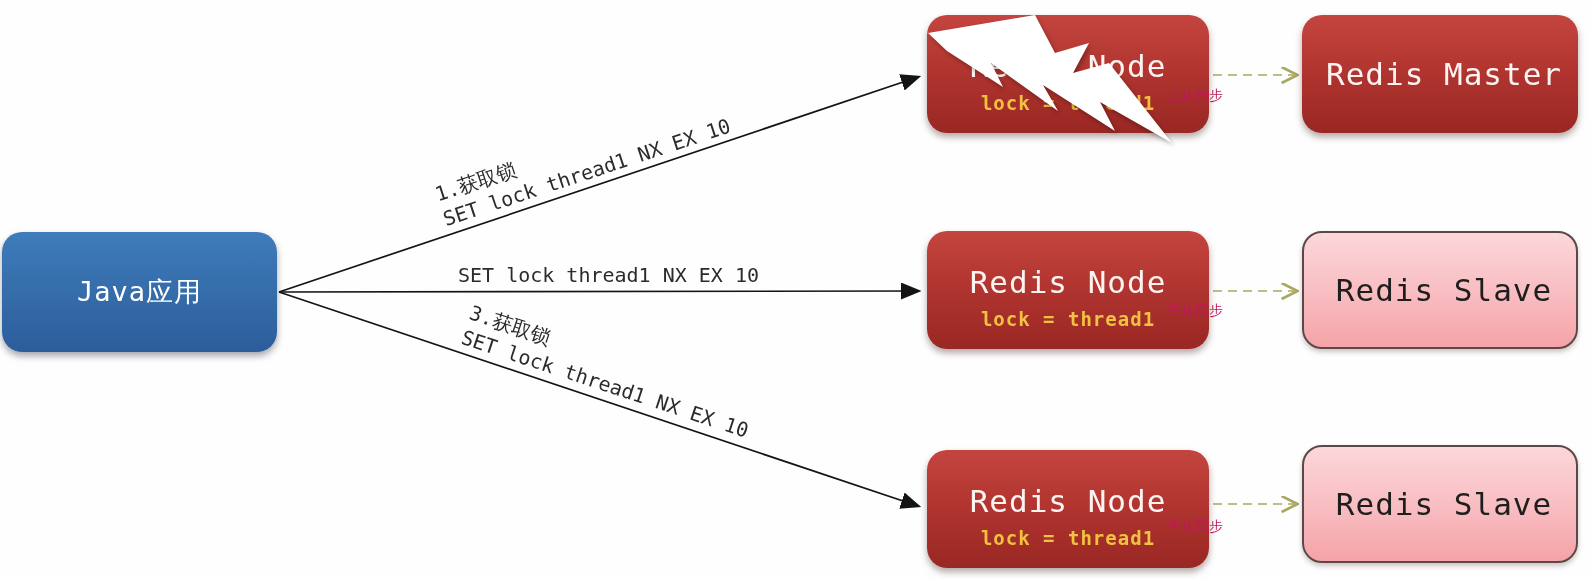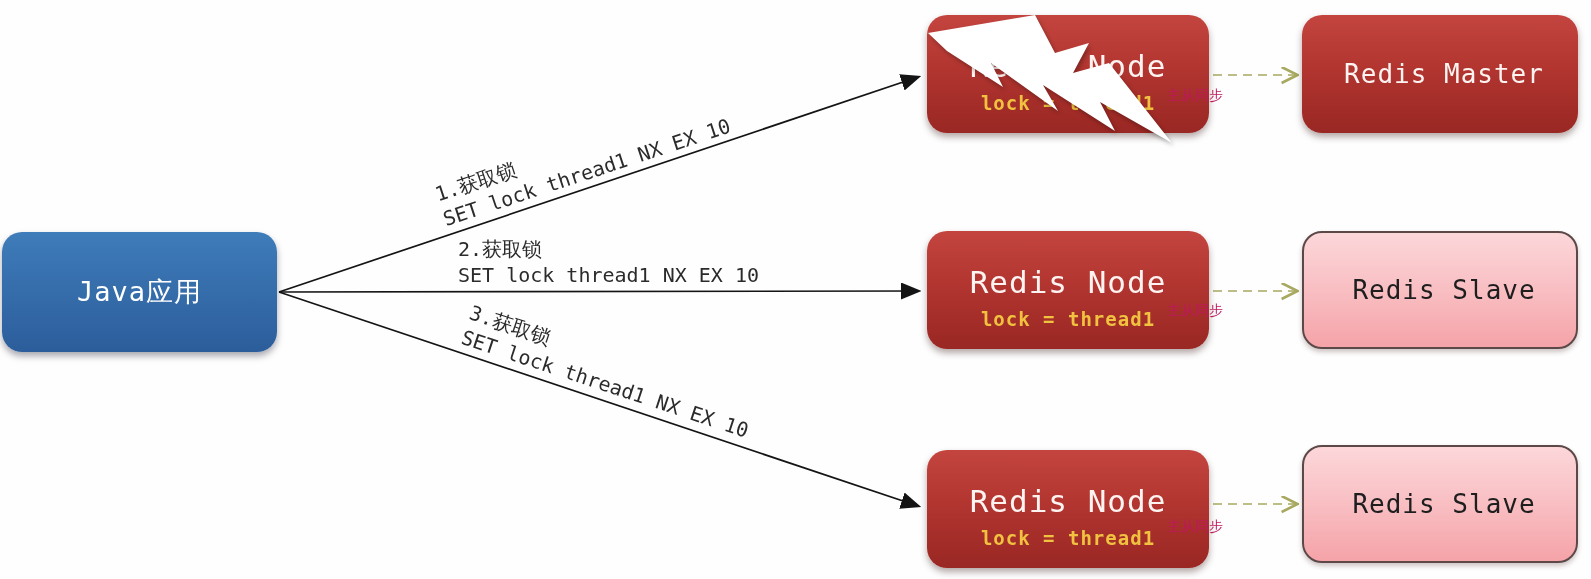--- a/index.html
+++ b/index.html
@@ -36,21 +36,21 @@
     padding-top:14px;
   }
   .rednode .title{color:#fdf4f2;font-size:31px;letter-spacing:1px;white-space:nowrap;}
   .rednode .lock{
     margin-top:8px;color:var(--lock-yellow,#f0c23f);
     font-size:19px;font-weight:bold;letter-spacing:1px;white-space:nowrap;
   }
   .replica{
     left:1302px;width:276px;height:118px;
   }
-  .replica .title{font-size:26px;letter-spacing:1px;white-space:nowrap;margin-left:8px;}
+  .replica .title{font-size:31px;letter-spacing:1px;white-space:nowrap;margin-left:8px;}
   .master{
     background:linear-gradient(180deg,var(--node-red-top,#c4453f) 0%,#b23530 45%,var(--node-red-bottom,#992723) 100%);
     box-shadow:0 4px 7px rgba(40,0,0,0.35);
   }
   .master .title{color:#fdf4f2;}
   .slave{
     background:linear-gradient(180deg,var(--slave-pink-top,#fcd7da) 0%,#f8bcc0 55%,var(--slave-pink-bottom,#f5a3a8) 100%);
     border:2px solid #5d4848;
     box-shadow:0 3px 5px rgba(60,20,20,0.25);
     text-align:center;
@@ -117,21 +117,20 @@
 
   <div class="box java">
     <span class="title">Java应用</span>
   </div>
 
   <div class="acq acq1">
     <div class="step">1.获取锁</div>
     <div class="cmd">SET lock thread1 NX EX 10</div>
   </div>
   <div class="acq acq2">
-    <div class="step">2.获取锁</div>
     <div class="cmd">SET lock thread1 NX EX 10</div>
   </div>
   <div class="acq acq3">
     <div class="step">3.获取锁</div>
     <div class="cmd">SET lock thread1 NX EX 10</div>
   </div>
 
   <div class="box rednode" style="top:15px">
     <span class="title">Redis Node</span>
     <span class="lock">lock = thread1</span>

